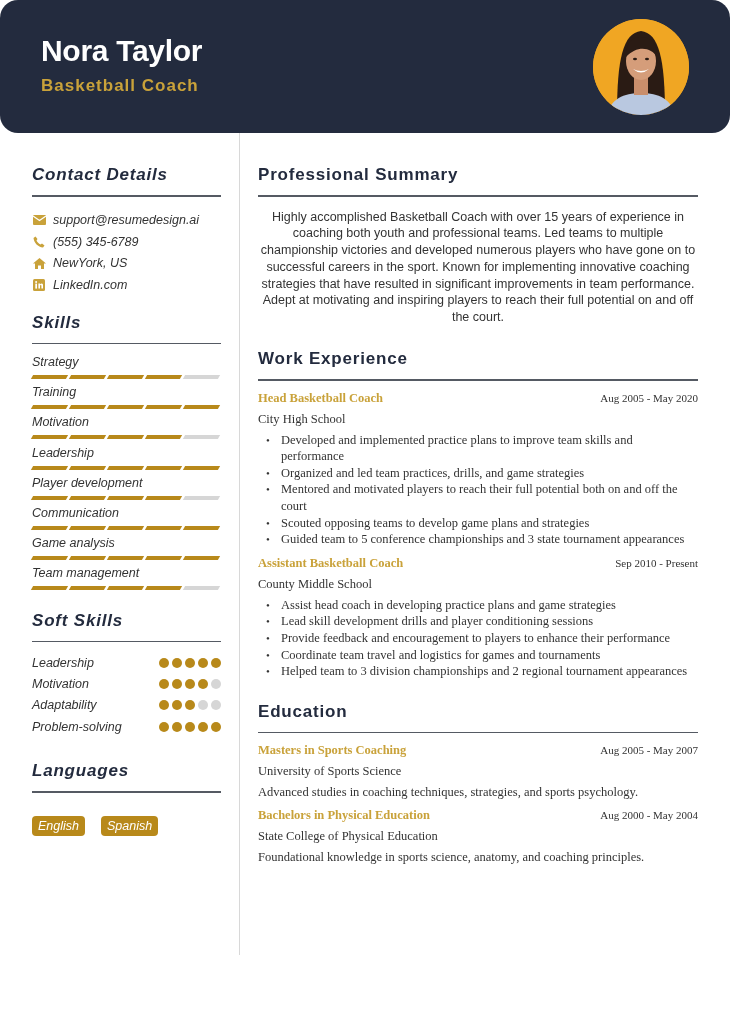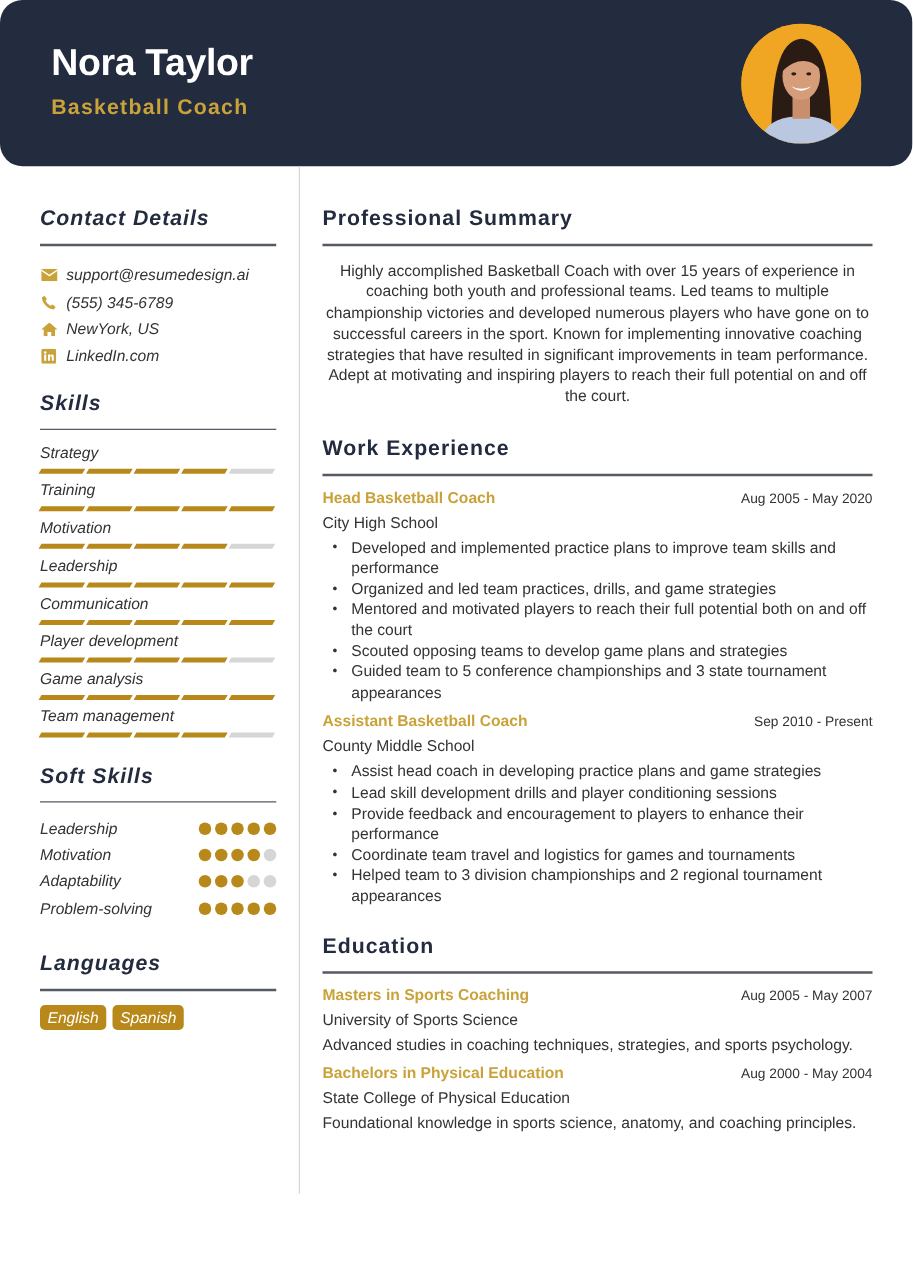--- a/index.html
+++ b/index.html
@@ -29,26 +29,26 @@
   .bars { display: flex; gap: 3px; margin-top: 4px; }
   .bar { width: 35px; height: 4px; background: #b8891a; transform: skewX(-30deg); }
   .bar.off { background: #d6d6d6; }
 
   .soft { margin-top: 10px; }
   .soft-row { display: flex; justify-content: space-between; align-items: center; height: 21.3px; font-size: 12.5px; color: #333; }
   .dots { display: flex; gap: 3px; }
   .dot { width: 10px; height: 10px; border-radius: 50%; background: #b8891a; }
   .dot.off { background: #d6d6d6; }
 
-  .langs { display: flex; gap: 5px; margin-top: 11px; }
+  .langs { display: flex; gap: 16px; margin-top: 23px; }
   .lang { background: #b8891a; color: #fff; font-size: 12.5px; padding: 3px 6px; border-radius: 4px; }
 
   .summary { margin-top: 12px; font-size: 12.5px; line-height: 16.8px; color: #333; text-align: center; }
 
-  .job { margin-top: 10px; }
+  .job { margin-top: 10px; font-family: Liberation Serif, serif; }
   .job-head { display: flex; justify-content: space-between; align-items: baseline; }
   .job-title { font-size: 12.5px; font-weight: bold; color: #c9a23a; }
   .job-date { font-size: 11px; color: #333; }
   .job-org { font-size: 12.5px; color: #333; margin-top: 6px; }
   .bullets { margin-top: 5px; padding-left: 23px; list-style: none; }
   .bullets li { position: relative; font-size: 12.5px; line-height: 16.6px; color: #333; }
   .bullets li::before { content: "\2022"; position: absolute; left: -15px; top: 0; font-size: 11px; }
 
   .edu-desc { font-size: 12.5px; color: #333; margin-top: 6px; }
 </style>
@@ -158,37 +158,37 @@
         <div class="skill-name">Leadership</div>
         <div class="bars">
             <span class="bar"></span>
             <span class="bar"></span>
             <span class="bar"></span>
             <span class="bar"></span>
             <span class="bar"></span>
           </div>
       </div>
       <div class="skill">
+        <div class="skill-name">Player development</div>
+        <div class="bars">
+            <span class="bar"></span>
+            <span class="bar"></span>
+            <span class="bar"></span>
+            <span class="bar"></span>
+            <span class="bar off"></span>
+          </div>
+      </div>
+      <div class="skill">
         <div class="skill-name">Communication</div>
         <div class="bars">
             <span class="bar"></span>
             <span class="bar"></span>
             <span class="bar"></span>
             <span class="bar"></span>
             <span class="bar"></span>
-          </div>
-      </div>
-      <div class="skill">
-        <div class="skill-name">Player development</div>
-        <div class="bars">
-            <span class="bar"></span>
-            <span class="bar"></span>
-            <span class="bar"></span>
-            <span class="bar"></span>
-            <span class="bar off"></span>
           </div>
       </div>
       <div class="skill">
         <div class="skill-name">Game analysis</div>
         <div class="bars">
             <span class="bar"></span>
             <span class="bar"></span>
             <span class="bar"></span>
             <span class="bar"></span>
             <span class="bar"></span>

